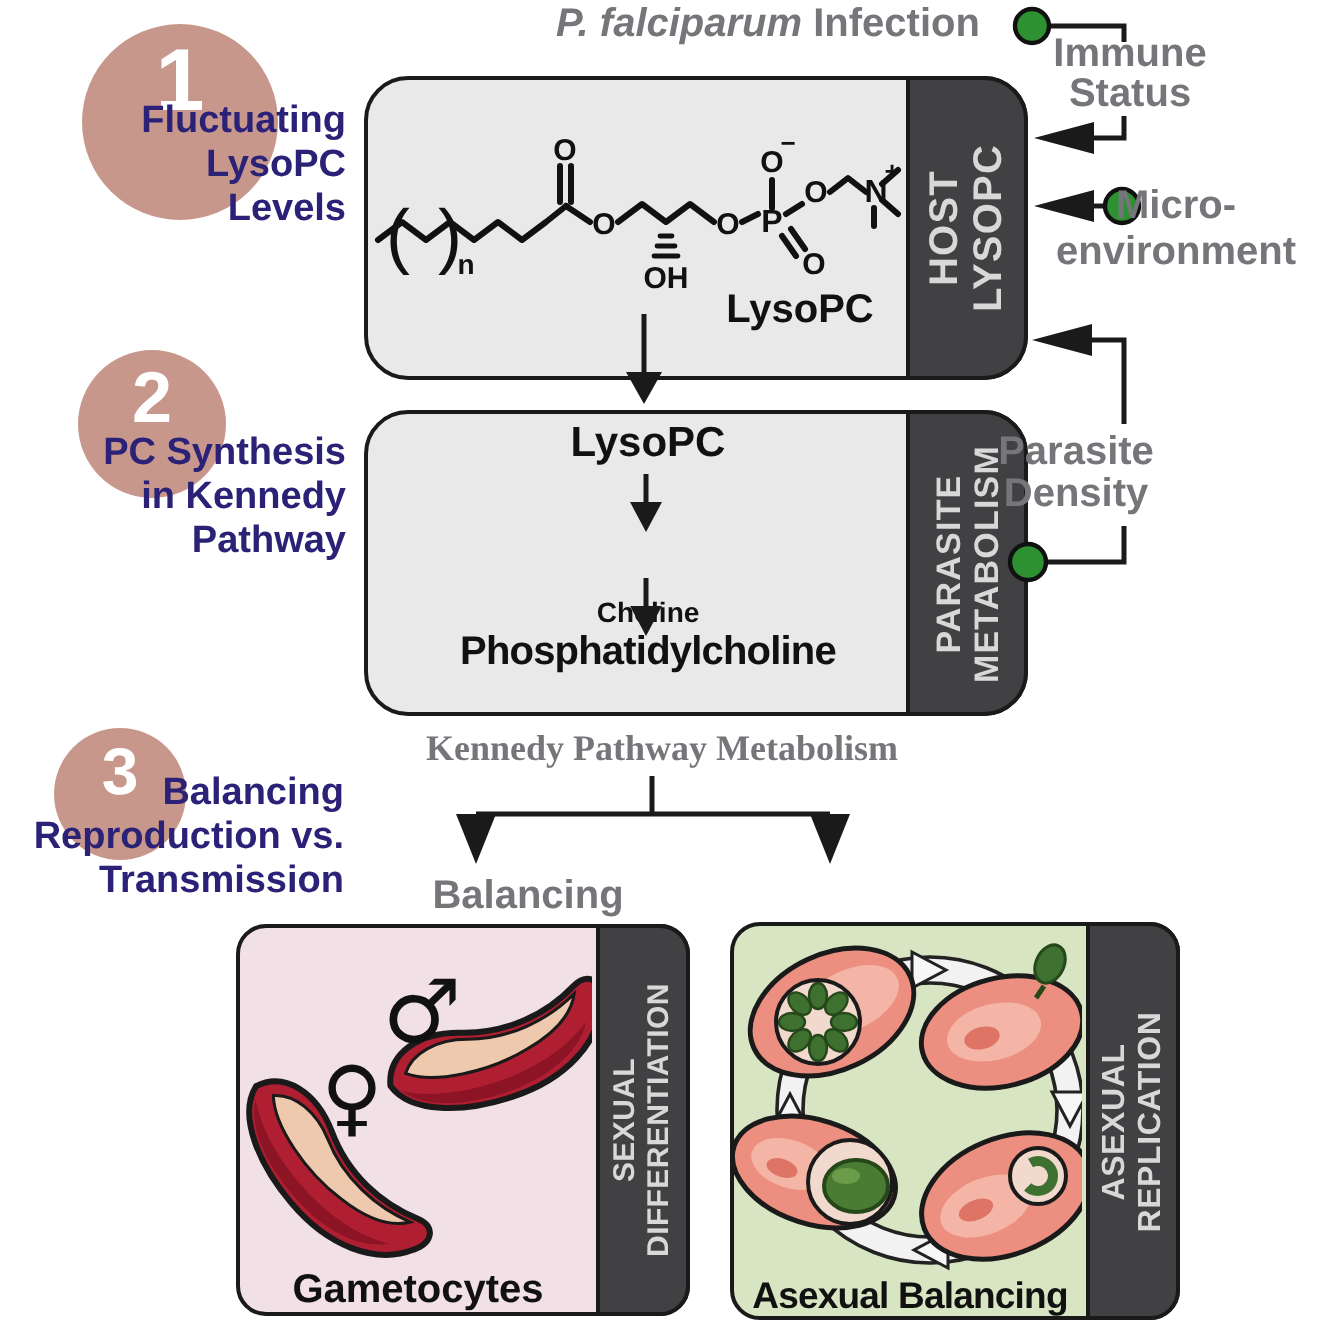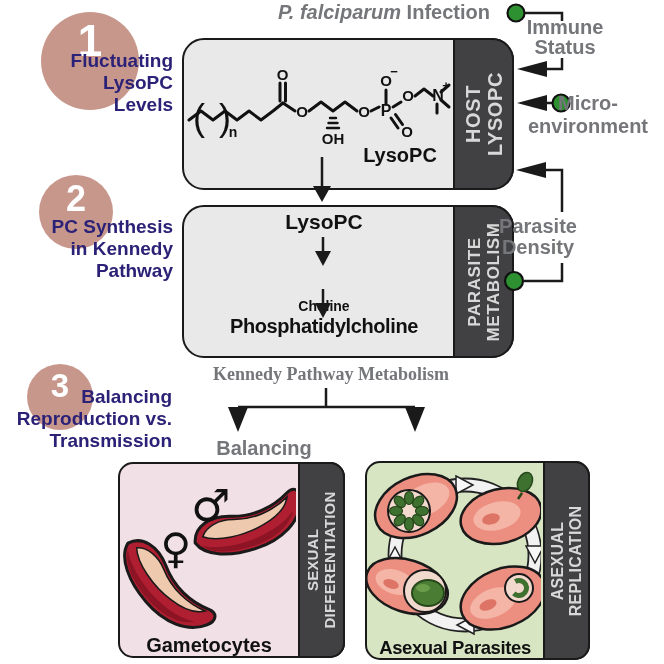--- a/index.html
+++ b/index.html
@@ -173,21 +173,21 @@
       <ellipse cx="56" cy="125" rx="7" ry="4" fill="#6b9c4a"></ellipse>
     </g>
     <g>
       <ellipse cx="136" cy="135" rx="44" ry="29" transform="rotate(-22 136 135)" fill="#ec8f80" stroke="#1a1a1a" stroke-width="2.5"></ellipse>
       <ellipse cx="126" cy="140" rx="24" ry="14" transform="rotate(-22 126 140)" fill="#f4b5a6"></ellipse>
       <ellipse cx="121" cy="142" rx="9" ry="5" transform="rotate(-22 121 142)" fill="#dd7465"></ellipse>
       <circle cx="152" cy="125" r="14" fill="#f2d9cd" stroke="#1a1a1a" stroke-width="2"></circle>
       <circle cx="152" cy="125" r="7.5" fill="none" stroke="#3e7030" stroke-width="5" stroke-dasharray="33 14" transform="rotate(-120 152 125)"></circle>
     </g>
   </svg>
-  <div class="abs caption" style="left:367px;top:637px;width:176px;font-size:18.5px;letter-spacing:-0.4px;">Asexual Parasites</div>
+  <div class="abs caption" style="left:367px;top:637px;width:176px;font-size:18.5px;letter-spacing:-0.4px;">Asexual Balancing</div>
   <div class="abs tab" style="left:543px;top:461px;width:47px;height:199px;border-radius:0 15px 15px 0;">
     <div class="tab-text" style="width:195px;font-size:16px;letter-spacing:0.3px;">ASEXUAL
 REPLICATION</div>
   </div>
 
   <svg class="overlay" width="664" height="664" viewBox="0 0 664 664">
     <g stroke="#1a1a1a" stroke-width="2.5" fill="none">
       <path d="M524,13 L562,13 L562,21"></path>
       <path d="M562,58 L562,69 L547,69"></path>
       <path d="M547,103 L552,103"></path>

